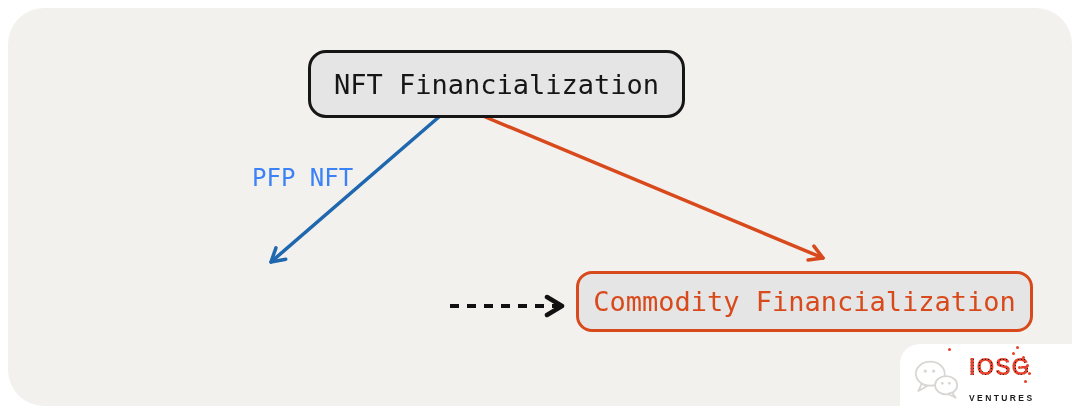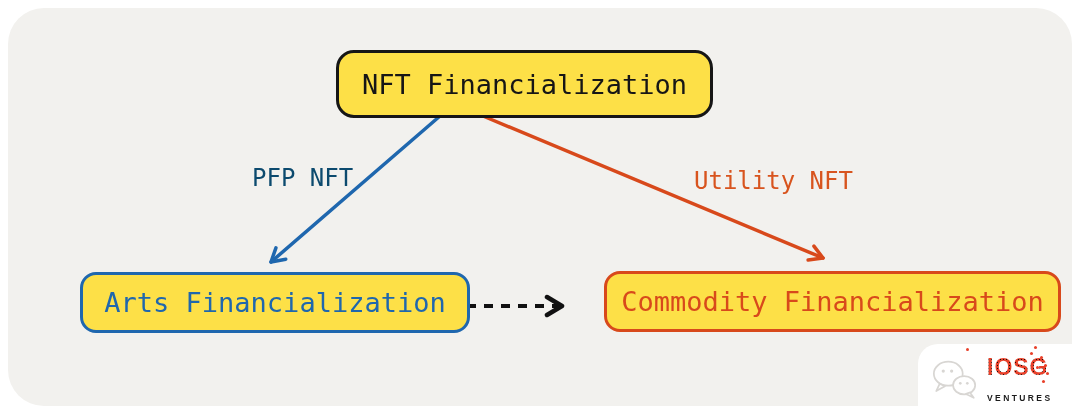--- a/index.html
+++ b/index.html
@@ -7,23 +7,22 @@
   body { width:1080px; height:414px; font-family:"DejaVu Sans Mono", monospace; }
   .stage { position:relative; width:1080px; height:414px; overflow:hidden; background:#ffffff; }
 
   .panel {
     position:absolute; left:8px; top:8px; width:1064px; height:398px;
     background:#f2f1ee; border-radius:36px;
   }
 
   .node {
     position:absolute; display:flex; align-items:center; justify-content:center;
-    background:#fde047; font-family:"DejaVu Sans Mono", monospace;
+    background:#e5e5e5; font-family:"DejaVu Sans Mono", monospace;
     white-space:nowrap;
-    margin-left:28px;
   }
   .node-root {
     left:308px; top:50px; width:377px; height:68px;
     border:3.5px solid #161616; border-radius:18px;
     color:#161616; font-size:27px;
   }
   .node-arts {
     left:52px; top:272px; width:390px; height:61px;
     border:3.5px solid #1f67ae; border-radius:16px;
     color:#1f67ae; font-size:27px;
@@ -31,27 +30,27 @@
   .node-commodity {
     left:576px; top:271px; width:457px; height:61px;
     border:3.5px solid #d8491b; border-radius:16px;
     color:#d8491b; font-size:27px;align-items:center;
   }
 
   .edge-label {
     position:absolute; font-size:24px; font-family:"DejaVu Sans Mono", monospace;
     white-space:nowrap;
   }
-  .label-pfp { left:252px; top:164px; color:#0c4a6e;text-align:center; }
+  .label-pfp { left:252px; top:164px; color:#3b82f6;text-align:center; }
   .label-utility { left:694px; top:167px; color:#d8541e; }
 
   .edges-svg { position:absolute; left:0; top:0; width:1080px; height:414px; pointer-events:none; }
 
   .logo-card {
-    position:absolute; right:0; bottom:0; width:162px; height:70px;
+    position:absolute; right:0; bottom:0; width:180px; height:70px;
     background:#ffffff; border-radius:20px 0 0 0;
     display:flex; align-items:center; gap:7px; padding-left:12px;
   }
   .wechat { width:50px; height:42px; flex:0 0 auto; }
   .logo-text { display:flex; flex-direction:column; align-items:flex-start; position:relative; }
   .logo-name {
     font-family:"Liberation Sans", sans-serif; font-weight:bold;
     font-size:23px; line-height:24px; letter-spacing:1px;
     color:#e8402a;
   }
@@ -103,25 +102,21 @@
     <g>
       <line x1="450" y1="306" x2="562" y2="306" stroke="#111111" stroke-width="4" stroke-dasharray="9 8" marker-end="url(#m-black)"></line>
     </g>
   </svg>
 
   <div class="node node-root">
     <span>NFT Financialization</span>
   </div>
 
   <div class="edge-label label-pfp">PFP NFT</div>
-  <div class="edge-label label-utility">Utility NFT</div>
 
-  <div class="node node-arts">
-    <span>Arts Financialization</span>
-  </div>
 
   <div class="node node-commodity">
     <span>Commodity Financialization</span>
   </div>
 
   <div class="logo-card">
     <svg class="wechat" viewBox="0 0 52 42">
       <g fill="#ffffff" stroke="#d8d6d3" stroke-width="1.8">
         <ellipse cx="19" cy="15.5" rx="15" ry="12.5"></ellipse>
         <path d="M10 26 L6.5 33.5 L15.5 28.5 Z" stroke-linejoin="round"></path>

